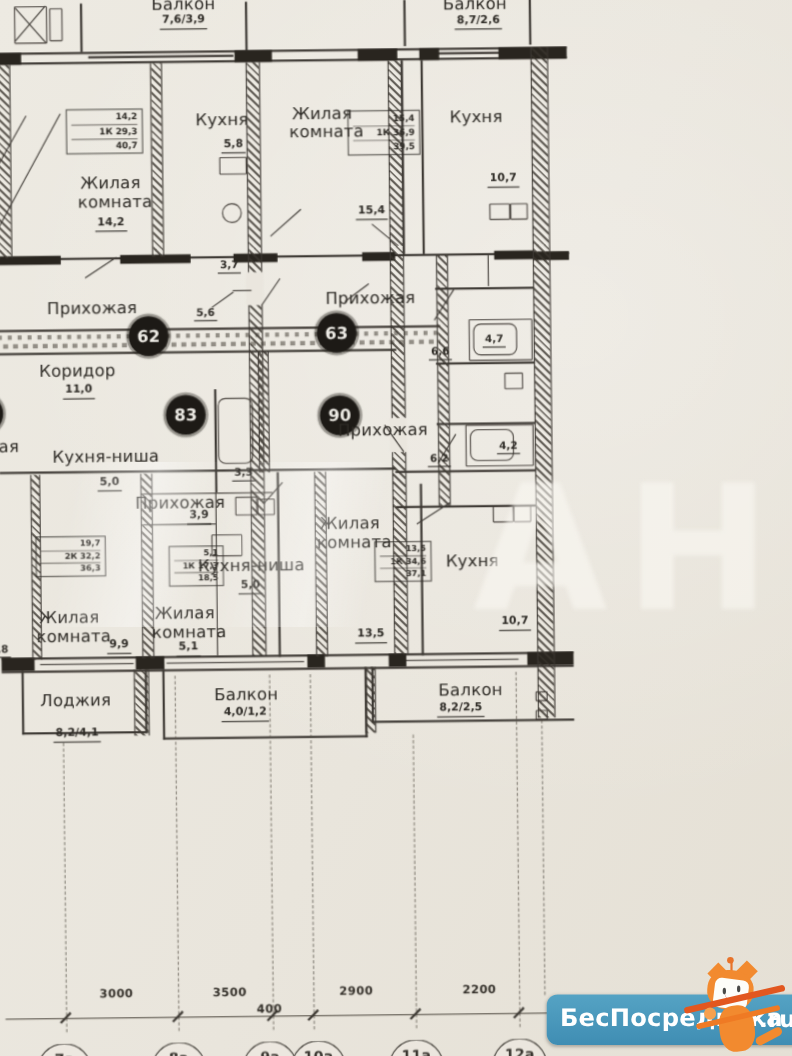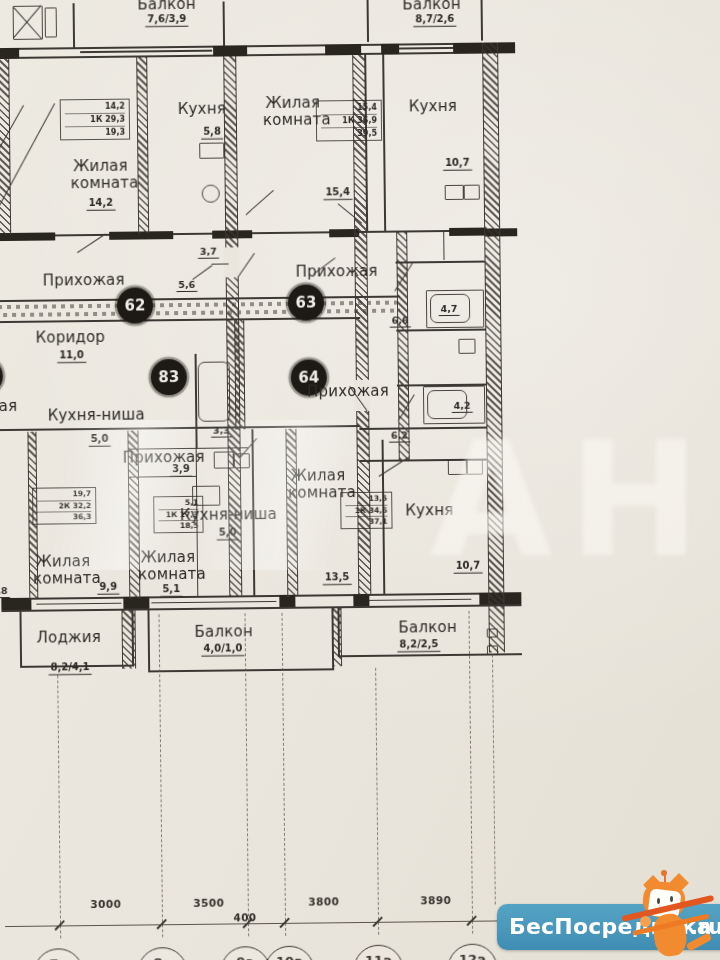--- a/index.html
+++ b/index.html
@@ -169,21 +169,21 @@
   <div class="box rnd" style="left:428px;top:391px;width:38px;height:27px"></div>
   <div class="box rnd" style="left:199px;top:360px;width:30px;height:58px"></div>
   <div class="box" style="left:214px;top:450px;width:18px;height:15px"></div>
   <div class="box" style="left:234px;top:452px;width:14px;height:13px"></div>
   <div class="box" style="left:192px;top:484px;width:26px;height:18px"></div>
   <div class="box" style="left:460px;top:340px;width:15px;height:13px"></div>
 
   <div class="stamp" style="left:64px;top:96px;width:60px">
     <div class="sr">14,2</div>
     <div class="sr">1К 29,3</div>
-    <div class="sr">19,3</div>
+    <div class="sr">40,7</div>
   </div>
   <div class="stamp" style="left:320px;top:100px;width:56px">
     <div class="sr">15,4</div>
     <div class="sr">1К 36,9</div>
     <div class="sr">39,5</div>
   </div>
   <div class="stamp tiny" style="left:32px;top:484px;width:54px">
     <div class="sr">19,7</div>
     <div class="sr">2К 32,2</div>
     <div class="sr">36,3</div>
@@ -195,21 +195,21 @@
   </div>
   <div class="stamp tiny" style="left:340px;top:492px;width:42px">
     <div class="sr">13,5</div>
     <div class="sr">1К 34,6</div>
     <div class="sr">37,1</div>
   </div>
 
   <div class="unit" style="left:137px;top:303px">62</div>
   <div class="unit" style="left:308px;top:302px">63</div>
   <div class="unit" style="left:170px;top:375px">83</div>
-  <div class="unit" style="left:310px;top:377px">64</div>
+  <div class="unit" style="left:310px;top:377px">90</div>
   <div class="unit" style="left:-14px;top:372px"></div>
 
   <div class="lbl" style="left:172px;top:2px">Балкон</div>
   <div class="area" style="left:172px;top:18px">7,6/3,9</div>
   <div class="lbl" style="left:437px;top:5px">Балкон</div>
   <div class="area" style="left:440px;top:21px">8,7/2,6</div>
 
   <div class="lbl wrap" style="left:104px;top:172px">Жилая комната</div>
   <div class="area" style="left:104px;top:201px">14,2</div>
   <div class="lbl" style="left:206px;top:107px">Кухня</div>
@@ -231,32 +231,32 @@
   <div class="area" style="left:227px;top:532px">5,0</div>
   <div class="lbl wrap" style="left:62px;top:567px">Жилая комната</div>
   <div class="area" style="left:107px;top:585px">9,9</div>
   <div class="lbl wrap" style="left:167px;top:564px">Жилая комната</div>
   <div class="area" style="left:170px;top:588px">5,1</div>
   <div class="lbl wrap" style="left:318px;top:484px">Жилая комната</div>
   <div class="area" style="left:336px;top:578px">13,5</div>
   <div class="lbl" style="left:429px;top:511px">Кухня</div>
   <div class="area" style="left:467px;top:568px">10,7</div>
 
-  <div class="area sm" style="left:211px;top:251px">3,7</div>
+  <div class="area sm" style="left:211px;top:241px">3,7</div>
   <div class="area sm" style="left:189px;top:284px">5,6</div>
   <div class="area sm" style="left:402px;top:322px">6,6</div>
   <div class="area sm" style="left:451px;top:311px">4,7</div>
   <div class="area sm" style="left:463px;top:408px">4,2</div>
-  <div class="area sm" style="left:400px;top:437px">6,2</div>
+  <div class="area sm" style="left:400px;top:419px">6,2</div>
   <div class="area sm" style="left:222px;top:430px">3,3</div>
 
   <div class="lbl" style="left:67px;top:634px">Лоджия</div>
   <div class="area" style="left:68px;top:665px">8,2/4,1</div>
   <div class="lbl" style="left:222px;top:630px">Балкон</div>
-  <div class="area" style="left:221px;top:648px">4,0/1,0</div>
+  <div class="area" style="left:221px;top:648px">4,0/1,2</div>
   <div class="lbl" style="left:426px;top:628px">Балкон</div>
   <div class="area" style="left:417px;top:646px">8,2/2,5</div>
 
   <div class="lbl" style="left:2px;top:402px">жая</div>
   <div class="area sm" style="left:-2px;top:588px">9,8</div>
 
   <div class="axis" style="left:55px;top:672px;height:263px"></div>
   <div class="axis" style="left:157px;top:612px;height:323px"></div>
   <div class="axis" style="left:243px;top:612px;height:323px"></div>
   <div class="axis" style="left:280px;top:612px;height:323px"></div>
@@ -270,22 +270,22 @@
   <div class="dimline dots" style="left:512px;top:922px;width:208px"></div>
   <div class="tick" style="left:48px;top:921px"></div>
   <div class="tick" style="left:150px;top:921px"></div>
   <div class="tick" style="left:236px;top:921px"></div>
   <div class="tick" style="left:273px;top:921px"></div>
   <div class="tick" style="left:366px;top:921px"></div>
   <div class="tick" style="left:460px;top:921px"></div>
   <div class="dimnum" style="left:101px;top:901px">3000</div>
   <div class="dimnum" style="left:204px;top:901px">3500</div>
   <div class="dimnum" style="left:240px;top:916px">400</div>
-  <div class="dimnum" style="left:319px;top:901px">3800</div>
-  <div class="dimnum" style="left:431px;top:901px">3890</div>
+  <div class="dimnum" style="left:319px;top:901px">2900</div>
+  <div class="dimnum" style="left:431px;top:901px">2200</div>
 
   <div class="bubble" style="left:53px;top:945px">
       <span>7а</span>
     </div>
   <div class="bubble" style="left:157px;top:945px">
       <span>8а</span>
     </div>
   <div class="bubble" style="left:240px;top:945px">
       <span>9а</span>
     </div>

